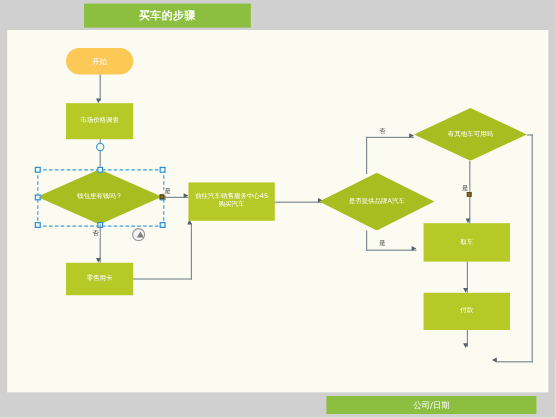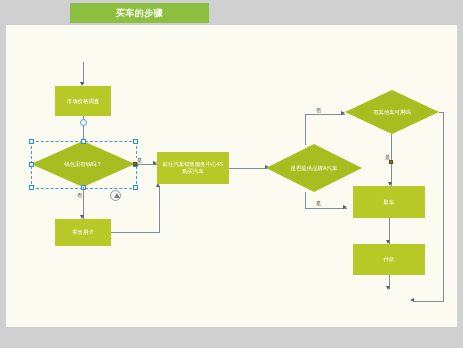--- a/index.html
+++ b/index.html
@@ -99,21 +99,27 @@
 <body>
 
 <div id="slide">
 
   <div class="canvas"></div>
 
   <div class="title-bar">
     <span>买车的步骤</span>
   </div>
 
-
+  <div class="footer-bar">
+    <span>公司/日期</span>
+  </div>
+
+  <div class="node term" style="left:55px; top:40px; width:56px; height:22px;">
+    <div class="node-label">开始</div>
+  </div>
 
   <div class="ln lnv" style="left:83px; top:62px; height:22px;"></div>
   <div class="arrow arrow-down" style="left:80.4px; top:82px;"></div>
 
   <div class="node proc" style="left:55px; top:86px; width:56px; height:30px;">
     <div class="node-label">市场价格调查</div>
   </div>
 
   <div class="ln lnv" style="left:83px; top:116px; height:24px;"></div>
   <div class="conn-dot" style="left:79.5px; top:119px;"></div>

